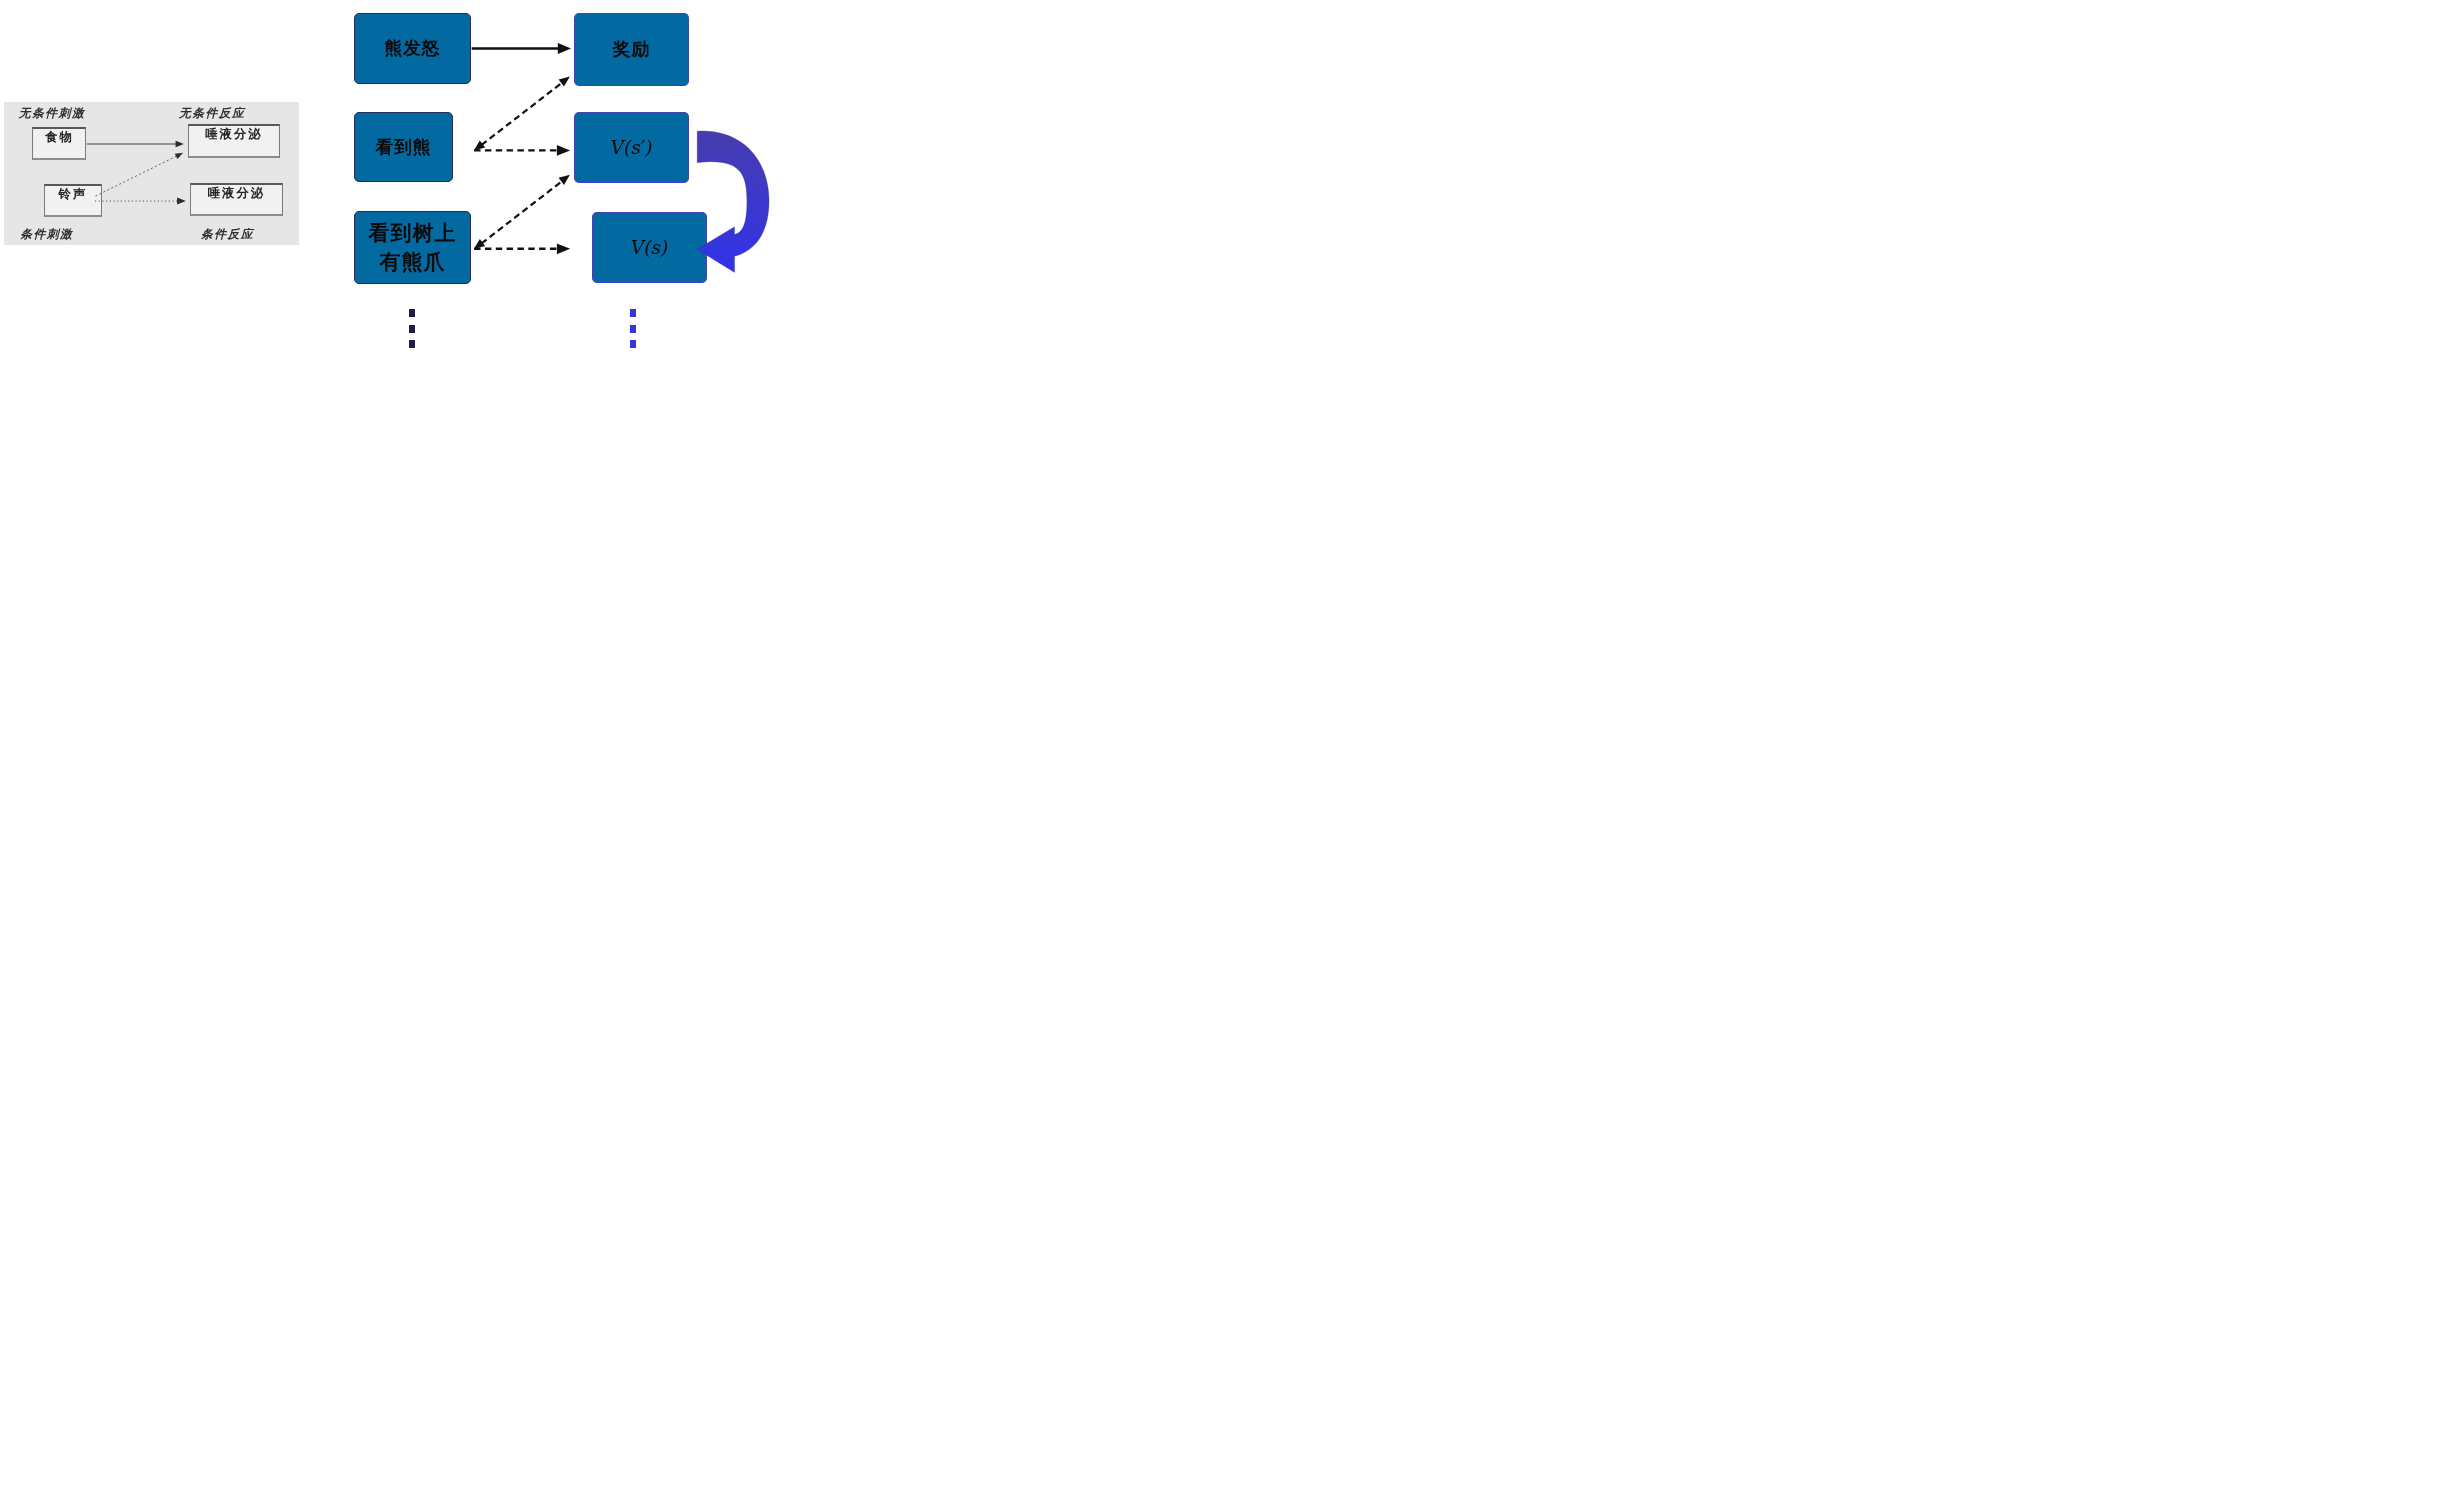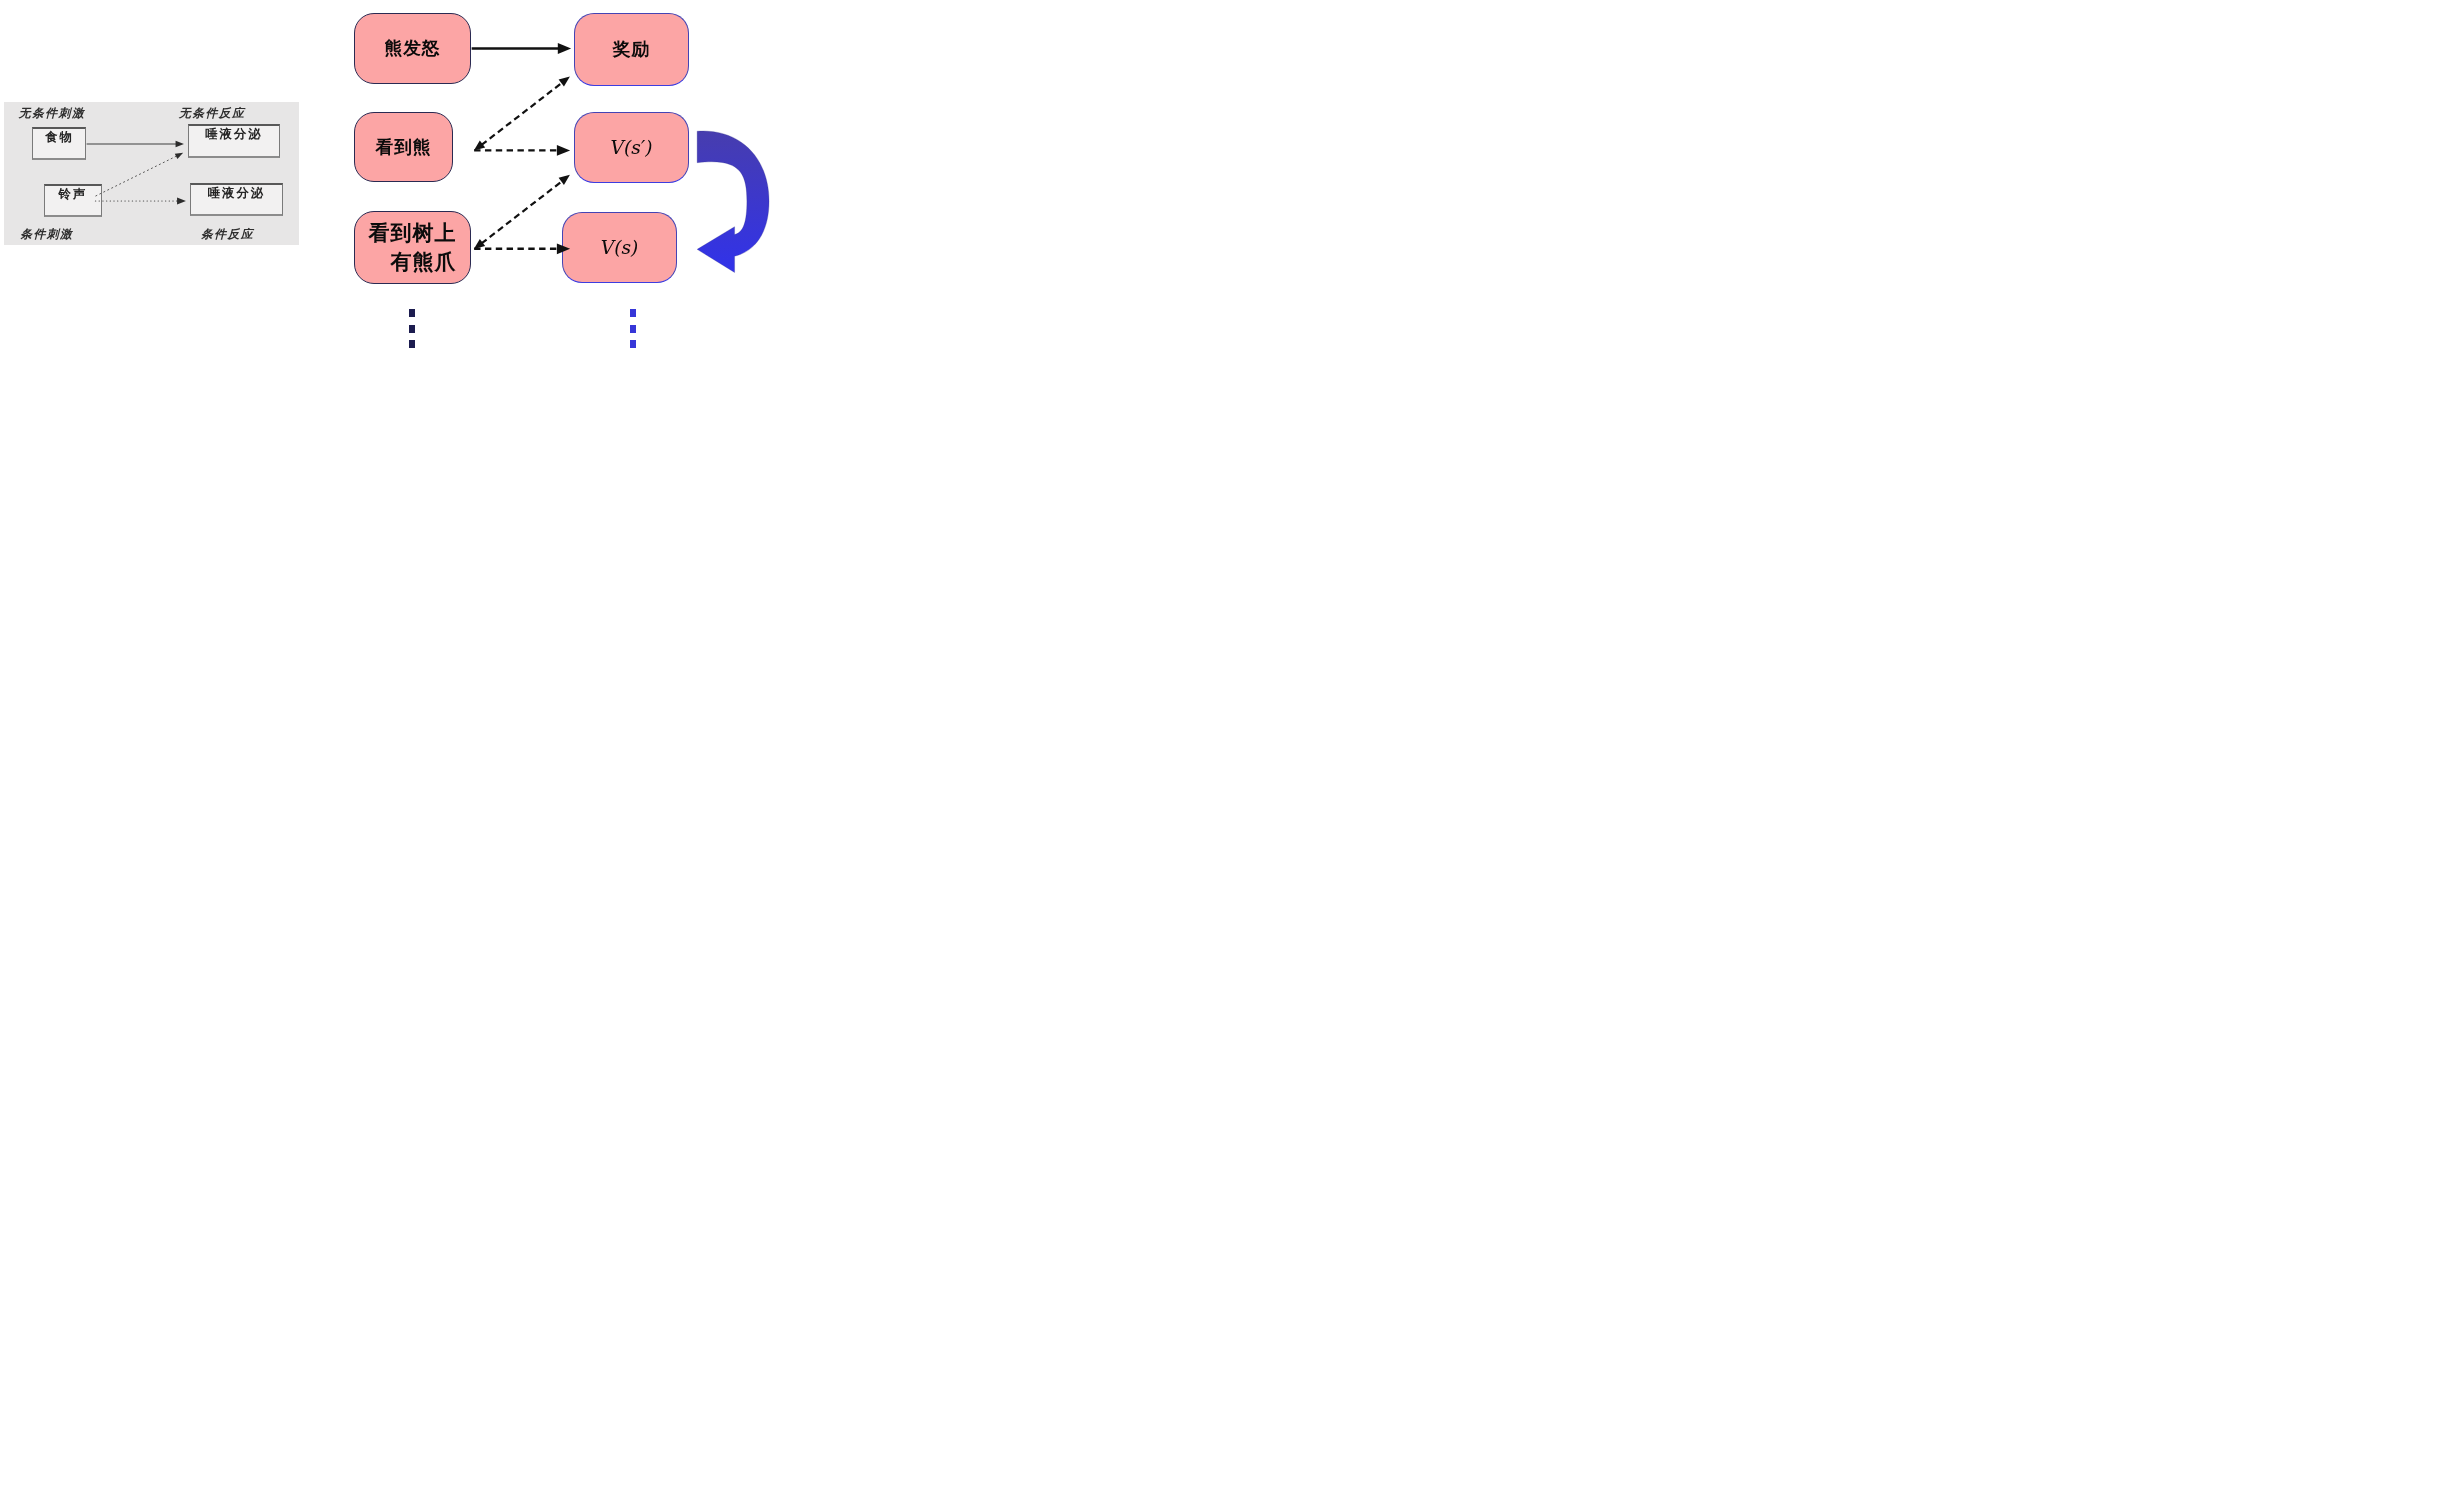--- a/index.html
+++ b/index.html
@@ -31,33 +31,33 @@
         border:1px solid #7a7a7a;border-top:2px solid #585858;border-bottom:2px solid #8c8c8c;
         display:flex;justify-content:center;align-items:flex-start;
         color:#242424;font-size:12.3px;font-weight:600;letter-spacing:2px;padding-top:0;}
   .pbox.food{left:28.6px;top:25px;width:54px;height:33px;}
   .pbox.saliva-top{left:184px;top:21.7px;width:92px;height:34px;}
   .pbox.bell{left:32px;top:82px;width:58px;height:33px;margin-left:8px;}
   .pbox.saliva-bottom{left:186px;top:81px;width:93px;height:33px;}
   .pav-arrows{position:absolute;left:0;top:0;width:295px;height:143px;pointer-events:none;}
 
   
-  .node{position:absolute;background:#fca5a5;border-radius:20px;
-        display:flex;align-items:center;justify-content:center;text-align:right;
+  .node{position:absolute;background:#0369a1;border-radius:5px;
+        display:flex;align-items:center;justify-content:center;text-align:center;
         color:var(--ink);font-weight:700;}
   .node.stimulus{border:1.5px solid var(--navy-border);font-size:17.7px;letter-spacing:1px;}
   .node.value{border:1.5px solid var(--blue-border);border-bottom-color:var(--blue-border-bright);}
   .node.value.cjk{font-size:17.7px;letter-spacing:1px;}
   .node.value.math{font-family:"DejaVu Serif","Liberation Serif",serif;font-style:italic;font-weight:500;font-size:18.7px;}
   .node.bear-angry{left:354px;top:12.8px;width:117px;height:71px;}
   .node.reward{left:574px;top:12.8px;width:115px;height:73px;}
   .node.see-bear{left:354px;top:112px;width:99px;height:70px;}
   .node.v-s-prime{left:574px;top:112px;width:115px;height:71px;}
   .node.see-claw{left:354px;top:211px;width:117px;height:73px;font-size:21px;line-height:1.35;}
-  .node.v-s{left:562px;top:212px;width:115px;height:71px;}
+  .node.v-s{left:592px;top:212px;width:115px;height:71px;}
 
   .rl-arrows{position:absolute;left:0;top:0;width:772px;height:350px;pointer-events:none;}
   .solid-line{stroke:var(--arrow-black);stroke-width:5;}
   .dash-line{stroke:var(--arrow-black);stroke-width:5;stroke-dasharray:13 9;fill:none;}
   .diag-line{stroke:var(--arrow-black);stroke-width:4.5;stroke-dasharray:13 8;fill:none;}
   .head{fill:var(--arrow-black);}
   .p-solid{stroke:#3f3f3f;stroke-width:2.4;}
   .p-dash{stroke:#4a4a4a;stroke-width:1.8;stroke-dasharray:4 5;fill:none;}
   .p-dot{stroke:#4a4a4a;stroke-width:2.4;stroke-dasharray:0.5 7;stroke-linecap:round;fill:none;}
   .p-head{fill:#2c2c2c;}

